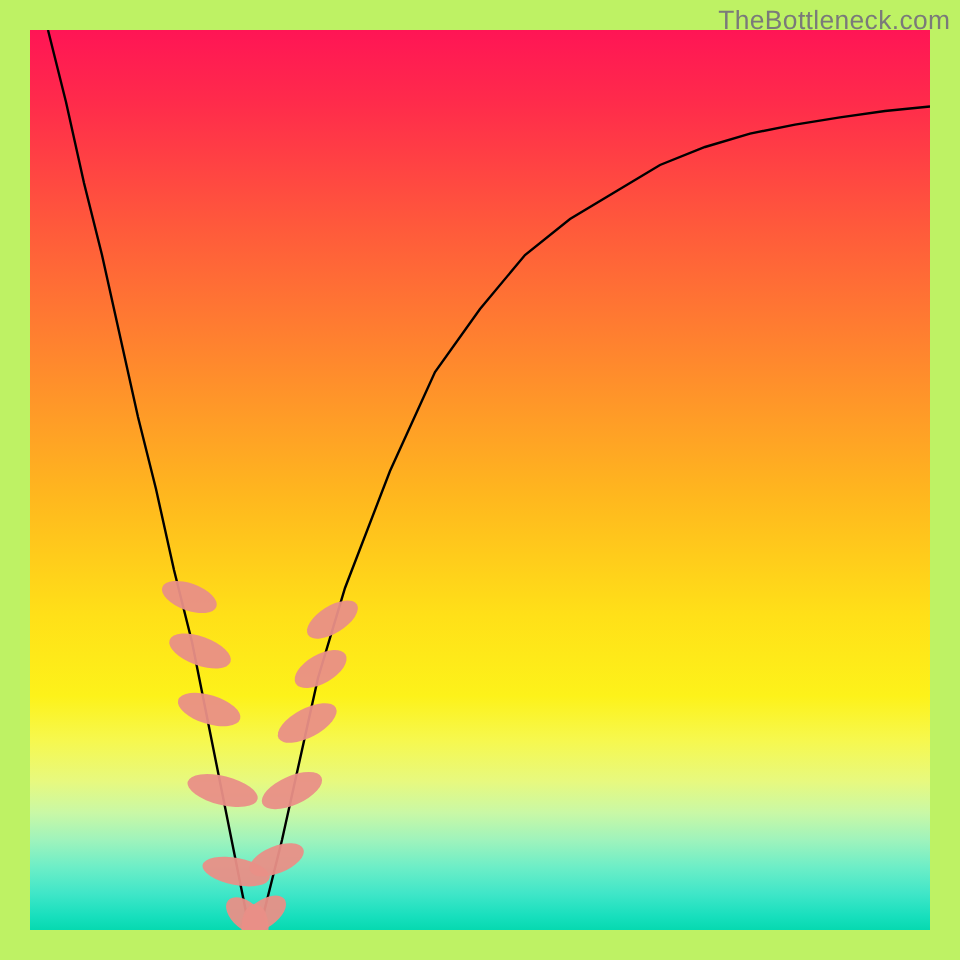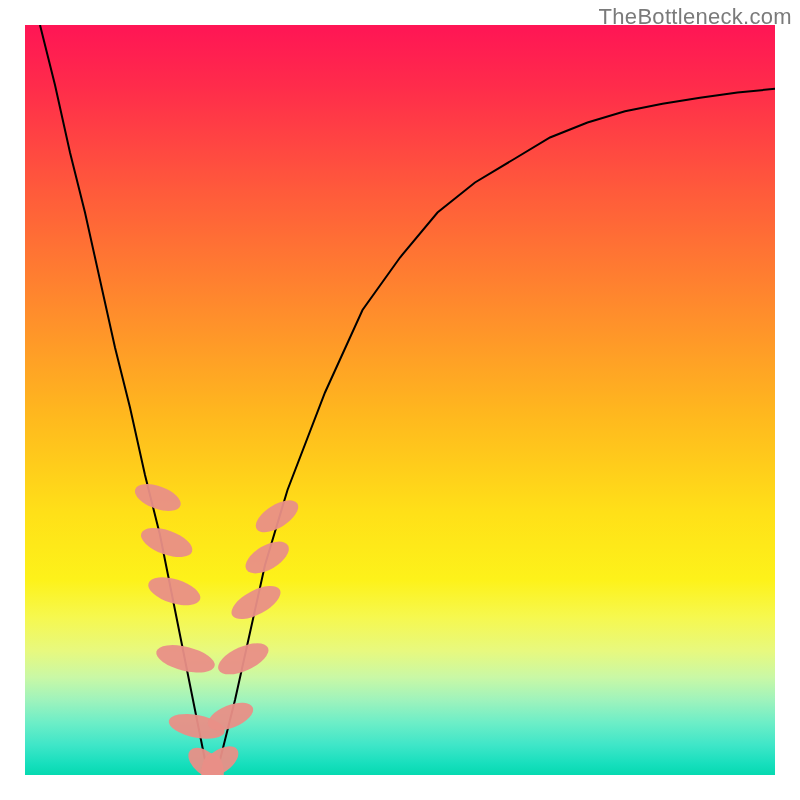--- a/index.html
+++ b/index.html
@@ -10,21 +10,21 @@
     overflow: hidden;
     background: #000;
     font-family: Arial, Helvetica, sans-serif;
   }
   .frame {
     position: absolute;
     left: 0;
     top: 0;
     width: 800px;
     height: 800px;
-    background: #ffffff;
+    background: #bef264;
   }
   .plot-box {
     position: absolute;
     left: 25px;
     top: 25px;
     width: 750px;
     height: 750px;
   }
   
   .gradient-fill {

